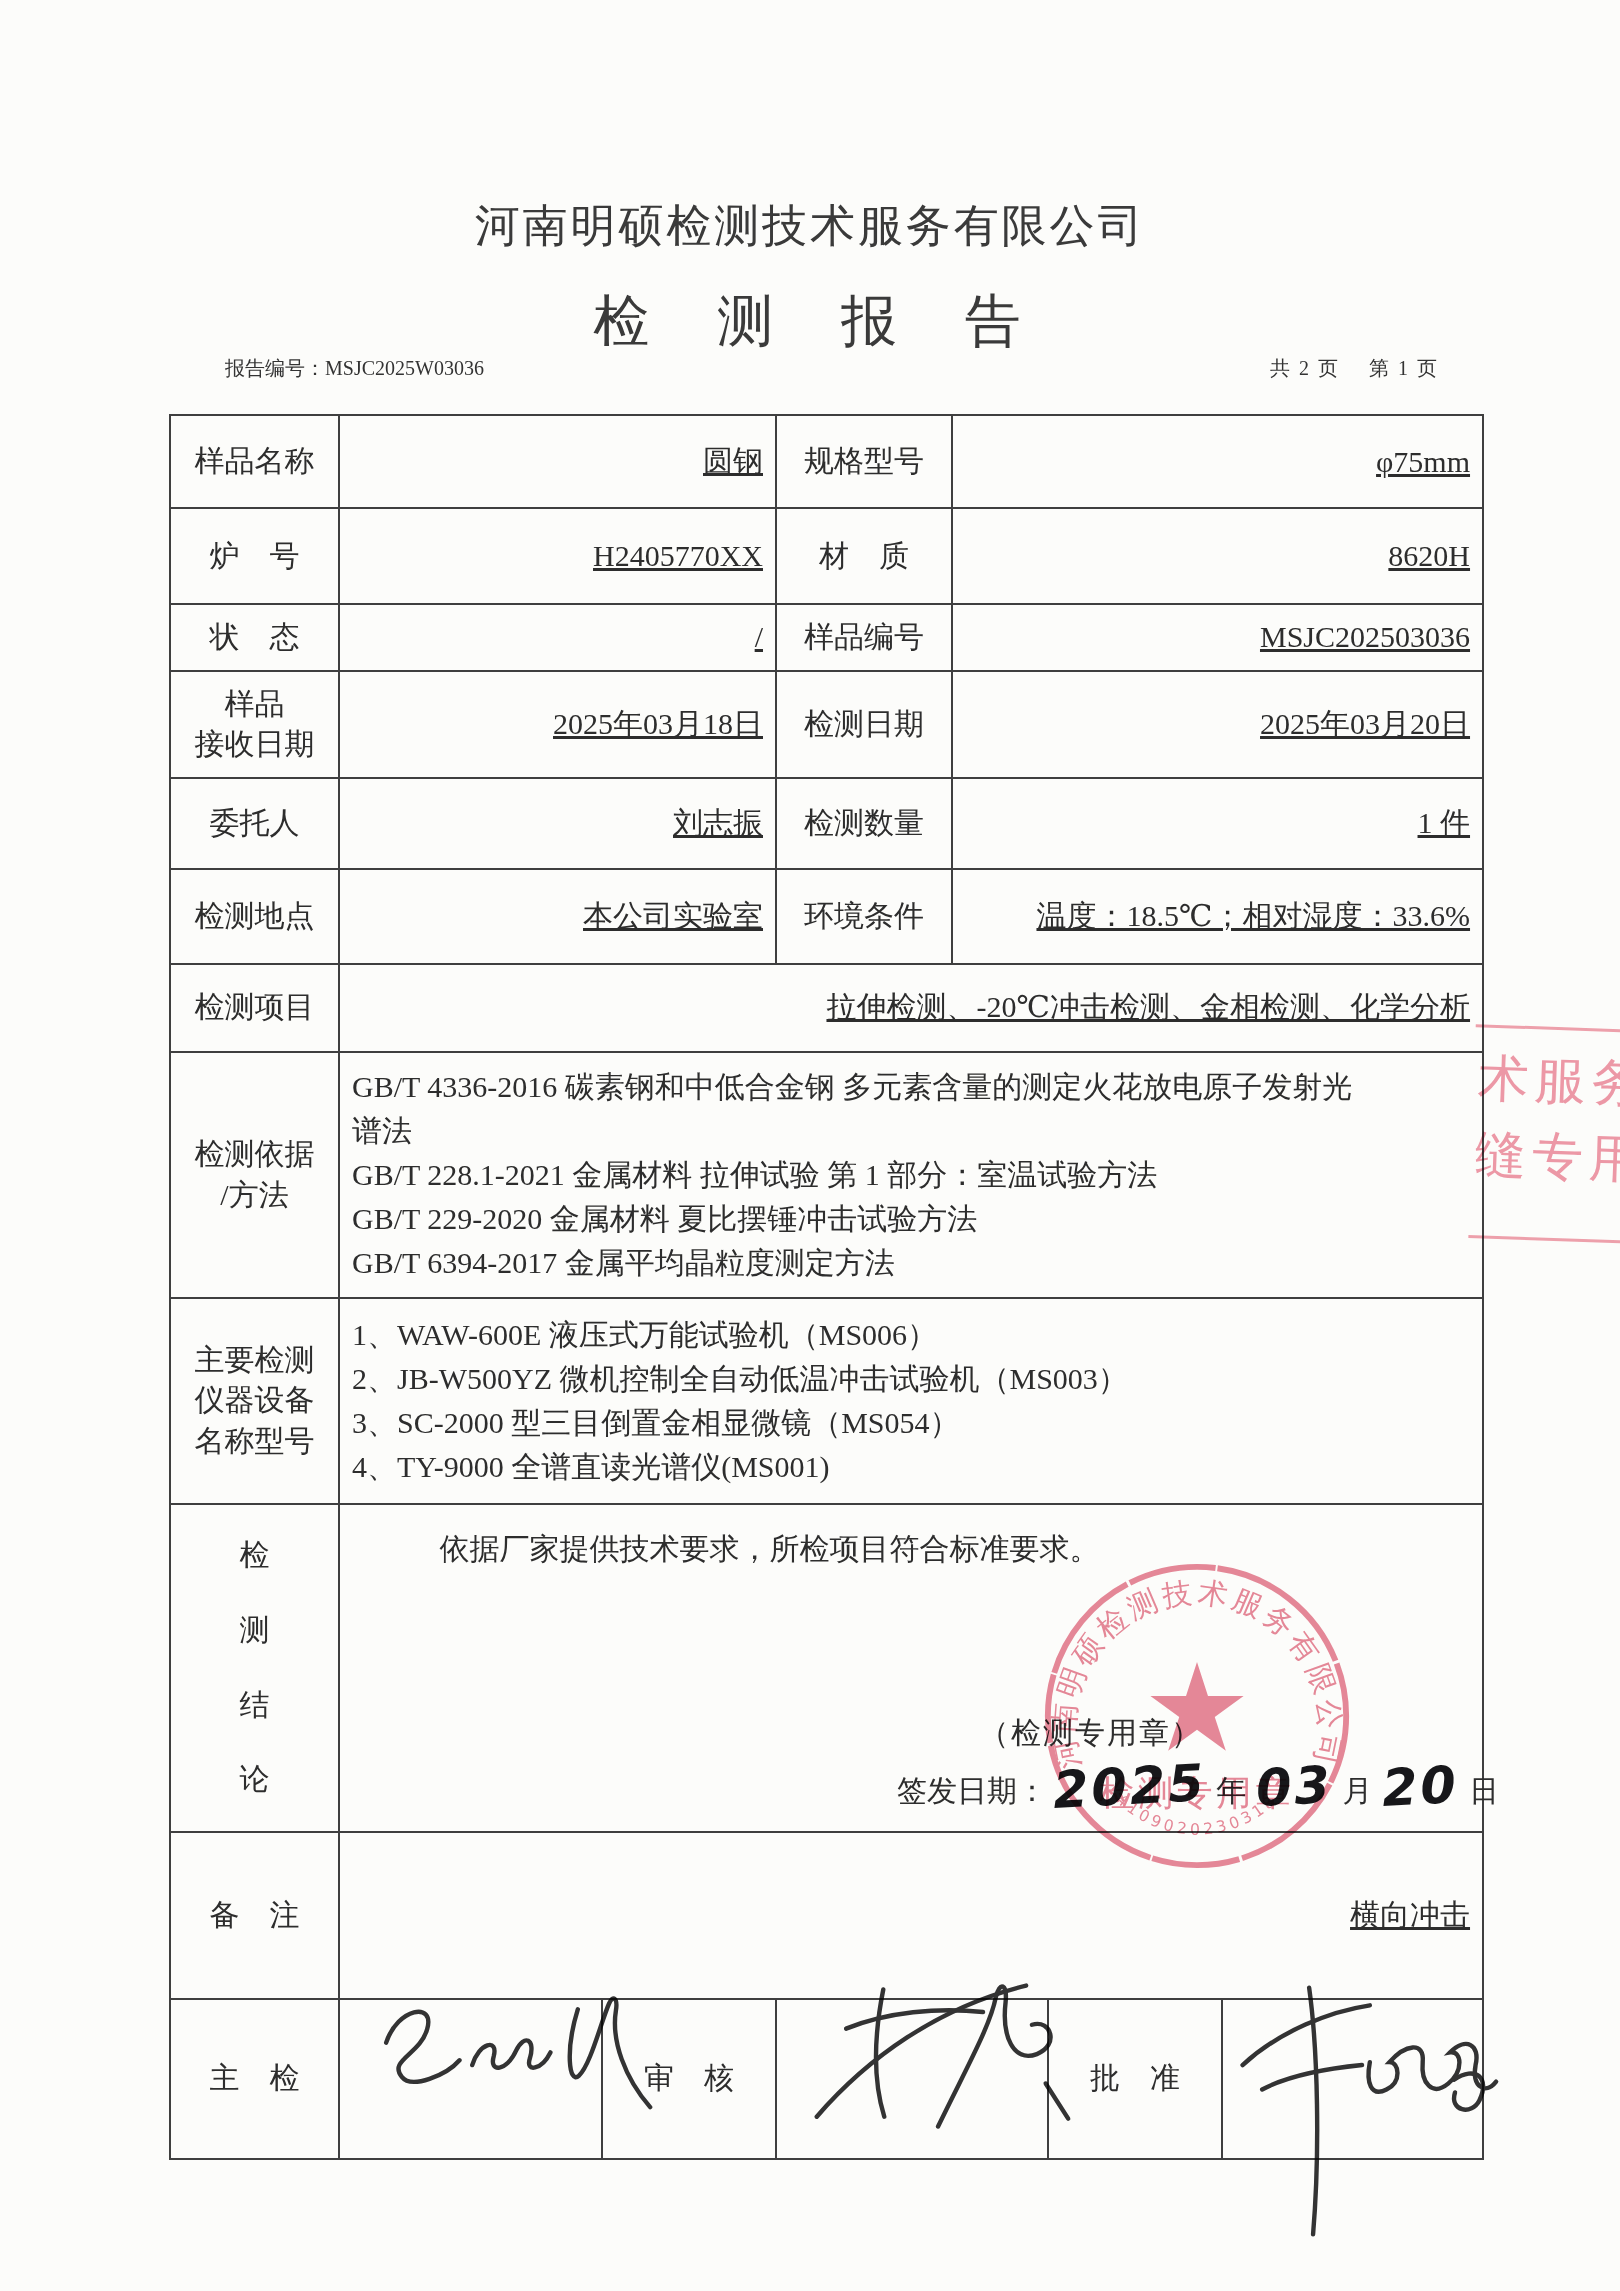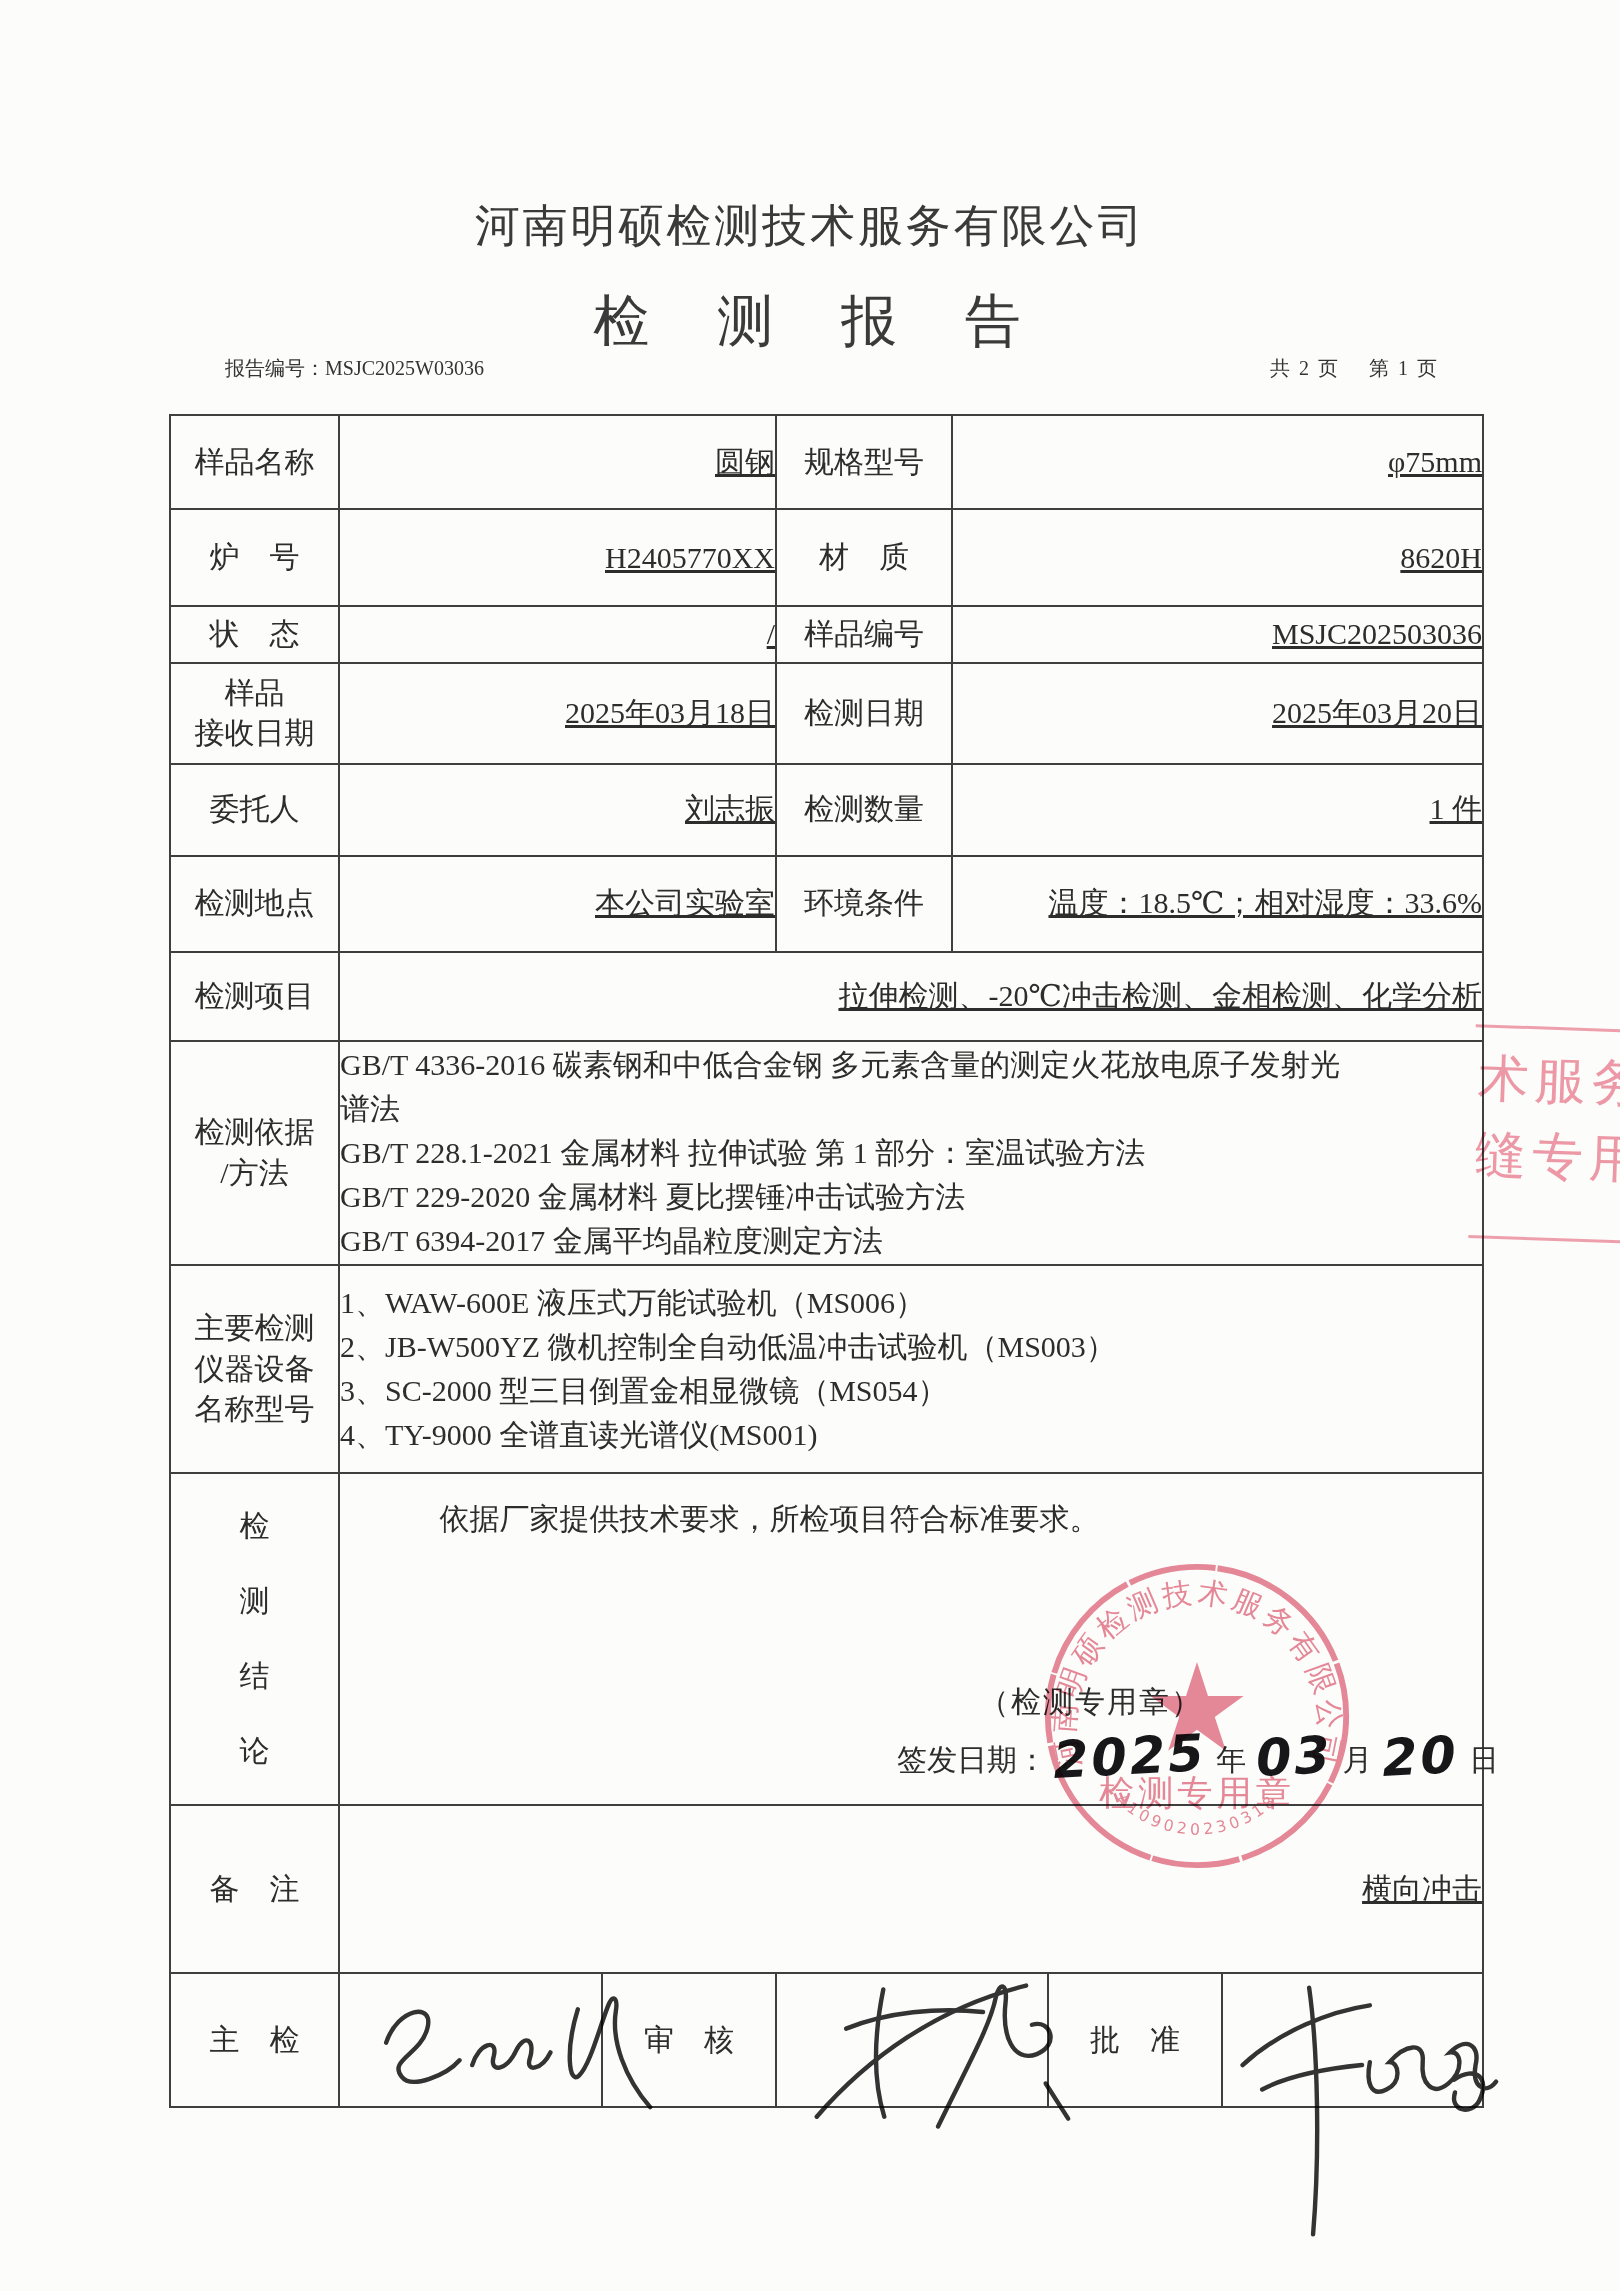--- a/index.html
+++ b/index.html
@@ -27,21 +27,21 @@
   .meta-right{position:absolute;right:181px;top:0;letter-spacing:2px;}
   
   table.rpt{
     position:absolute;left:169px;top:414px;
     width:1313px;height:1694px;
     border-collapse:collapse;table-layout:fixed;
   }
   table.rpt td{
     border:2px solid #3f3f3f;
     font-size:30px;color:#2d2d2d;
-    padding:0;
+    padding:12px;
     vertical-align:middle;
     overflow:visible;
   }
   td.lab{text-align:center;line-height:1.35;}
   td.val{padding-left:23.5px;text-align:right;text-decoration:underline;}
   .pre{white-space:pre-line;}
   td.blocklines{vertical-align:top;padding:9.8px 9.8px 5.9px 21.6px;}
   .bline{line-height:44px;white-space:nowrap;}
   
   td.conc-label{vertical-align:middle;}
@@ -172,21 +172,21 @@
         <div class="stamp-note">（检测专用章）</div>
         <div class="issue-line">
           <span>签发日期：</span><span class="hand">2025</span><span class="unit-char">年</span><span class="hand">03</span><span class="unit-char">月</span><span class="hand">20</span><span class="unit-char">日</span>
         </div>
       </td>
     </tr>
     <tr style="height:167px">
       <td class="lab">备　注</td>
       <td class="val" colspan="6">横向冲击</td>
     </tr>
-    <tr style="height:132px">
+    <tr style="height:160px">
       <td class="lab">主　检</td>
       <td></td>
       <td class="lab">审　核</td>
       <td colspan="2"></td>
       <td class="lab">批　准</td>
       <td></td>
     </tr>
   </tbody>
     </table>
 

